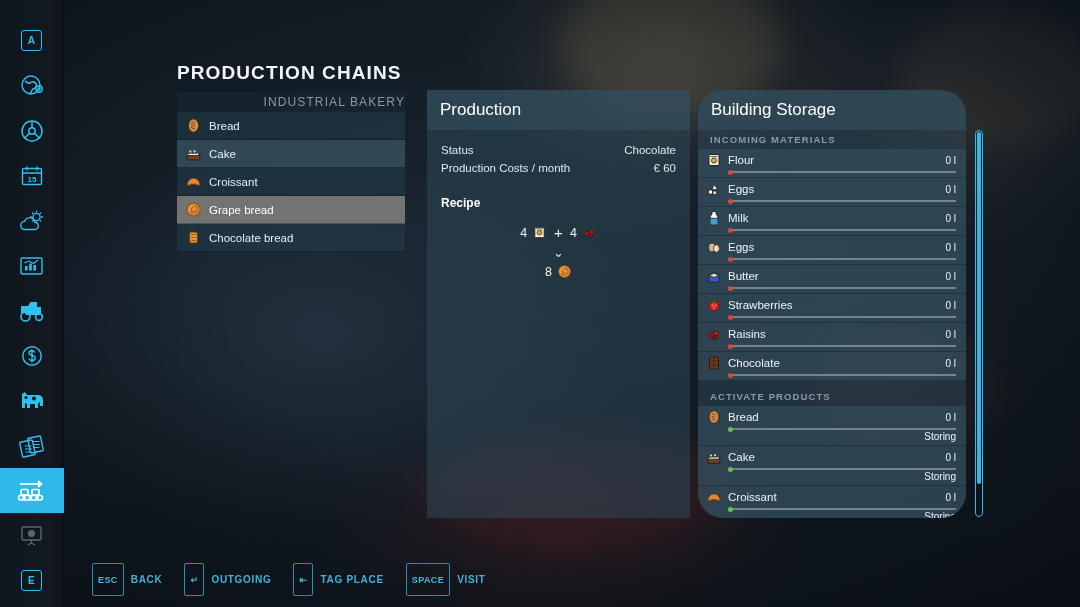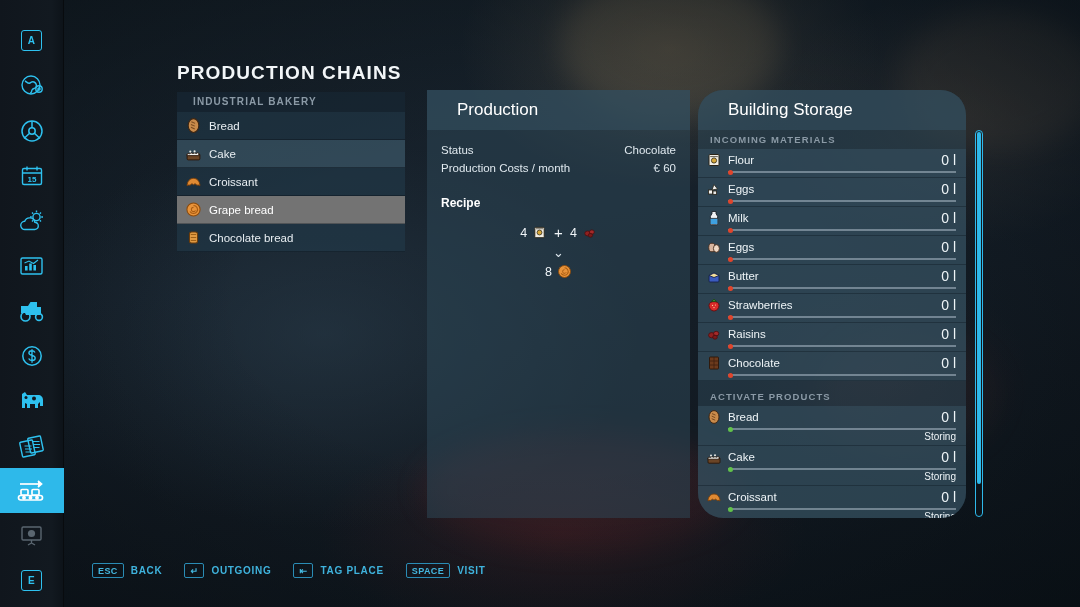--- a/index.html
+++ b/index.html
@@ -63,22 +63,22 @@
     letter-spacing: 1.1px;
   }
 
   
   .chains {
     position: absolute; left: 177px; top: 92px; width: 228px;
   }
   .chains-header {
     height: 20px; line-height: 20px;
     background: rgba(22,38,50,.80);
-    color: #8b9aa6; font-size: 10px; font-weight: bold;
-    letter-spacing: 1.1px; padding-left: 16px;
+    color: #8b9aa6; font-size: 12px; font-weight: normal;
+    letter-spacing: 1.1px; padding-left: 16px; text-align: right;
   }
   .chain-row {
     height: 28px; display: flex; align-items: center;
     padding-left: 8px; gap: 7px;
     background: rgba(34,58,74,.62);
     border-bottom: 1px solid rgba(14,24,32,.55);
     color: #e8eef2; font-size: 11.5px;
   }
   .chain-row.hover { background: rgba(60,88,104,.72); }
   .chain-row.selected {
@@ -88,21 +88,21 @@
   .chain-row .ico { width: 17px; height: 17px; flex: 0 0 17px; }
 
   
   .panel {
     position: absolute;
     background: rgba(46,72,88,.52);
   }
   .panel-head {
     background: rgba(52,80,96,.55);
     height: 40px; display: flex; align-items: center;
-    padding-left: 30px;
+    padding-left: 13px;
     color: #ffffff; font-size: 17px;
   }
   #production-panel { left: 427px; top: 90px; width: 263px; height: 428px; }
   .prod-body { padding: 14px 14px 0 14px; }
   .stat-row {
     display: flex; justify-content: space-between;
     font-size: 11.5px; color: #dfe8ee; margin-bottom: 6px;
   }
   .recipe-title {
     margin-top: 22px; font-size: 12px; font-weight: bold; color: #ffffff;
@@ -123,21 +123,21 @@
   .store-row {
     position: relative;
     background: rgba(58,86,102,.48);
     border-bottom: 1px solid rgba(20,34,44,.5);
     padding: 3px 10px 4px 8px;
   }
   .store-row.out { padding-bottom: 3px; }
   .sr-top { display: flex; align-items: center; gap: 6px; }
   .sr-top .ico { width: 16px; height: 16px; flex: 0 0 16px; }
   .sr-name { flex: 1; color: #eef4f7; font-size: 11.5px; }
-  .sr-amt { color: #eef4f7; font-size: 14px; }
+  .sr-amt { color: #eef4f7; font-size: 10px; }
   .bar {
     position: relative; height: 2px; margin: 3px 0 0 22px;
     background: rgba(210,225,235,.42);
   }
   .bar .dot {
     position: absolute; left: 0; top: -1.5px;
     width: 5px; height: 5px; border-radius: 50%;
   }
   .dot.red { background: #e0452c; }
   .dot.green { background: #62c24a; }
@@ -158,21 +158,21 @@
     background: #2eb9ea;
   }
 
   
   .hints {
     position: absolute; left: 92px; top: 563px;
     display: flex; align-items: center; gap: 22px;
   }
   .hint { display: flex; align-items: center; gap: 7px; }
   .hint .cap {
-    min-width: 20px; height: 15px; padding: 0 5px;
+    min-width: 20px; height: 33px; padding: 0 5px;
     border: 1.3px solid #2a8cb5; border-radius: 2px;
     display: flex; align-items: center; justify-content: center;
     color: #44b7df; font-size: 9px; font-weight: bold; letter-spacing: .4px;
   }
   .hint .lbl {
     color: #3fb3dd; font-size: 10px; font-weight: bold; letter-spacing: .7px;
   }
 </style>
 </head>
 <body>

